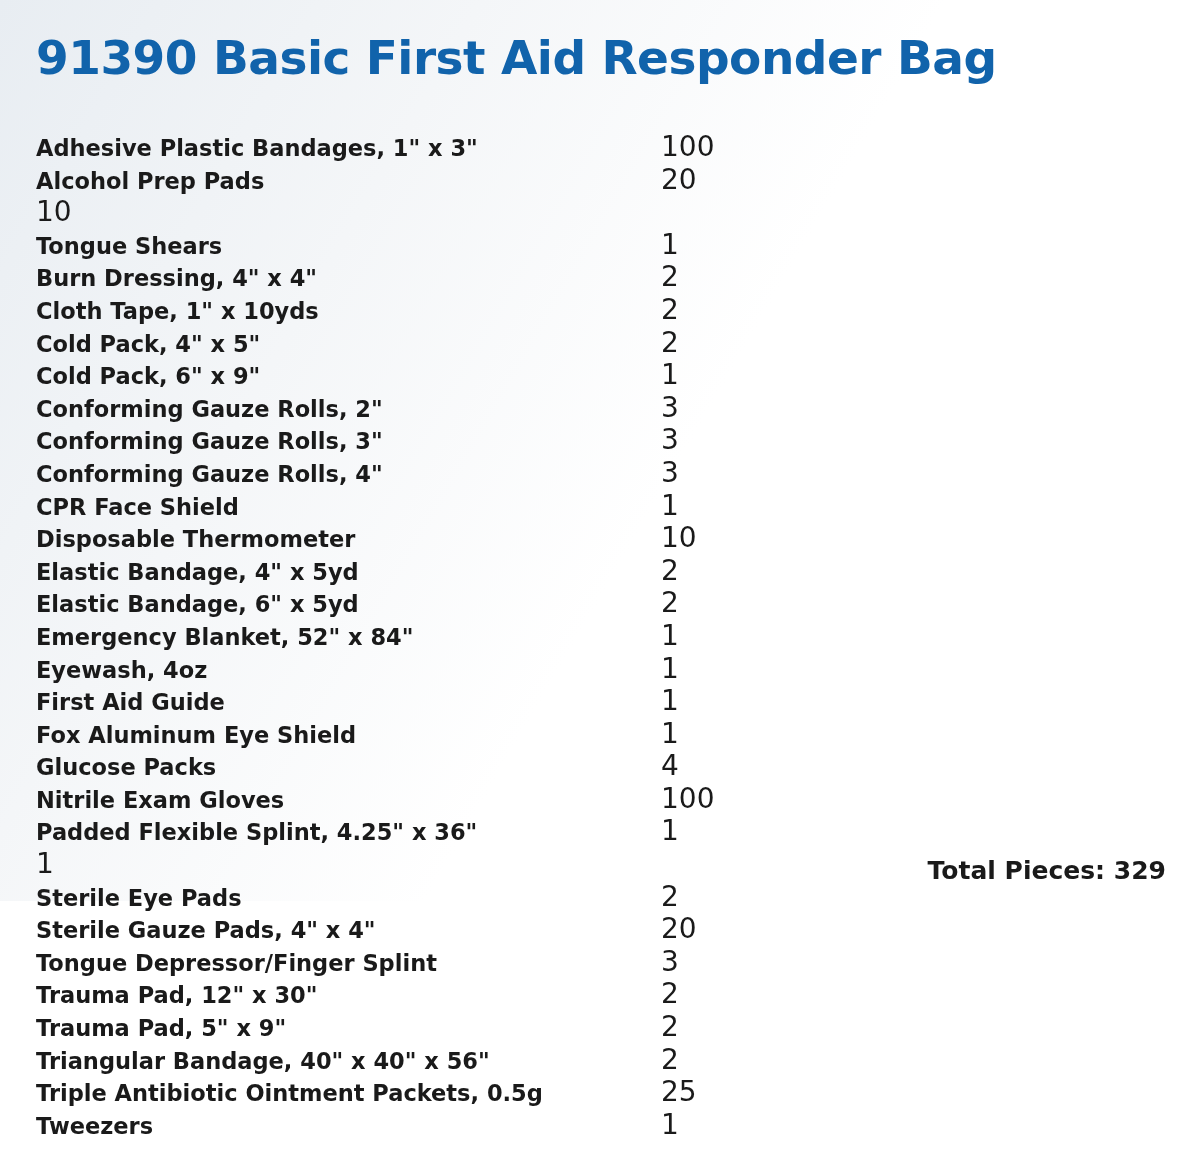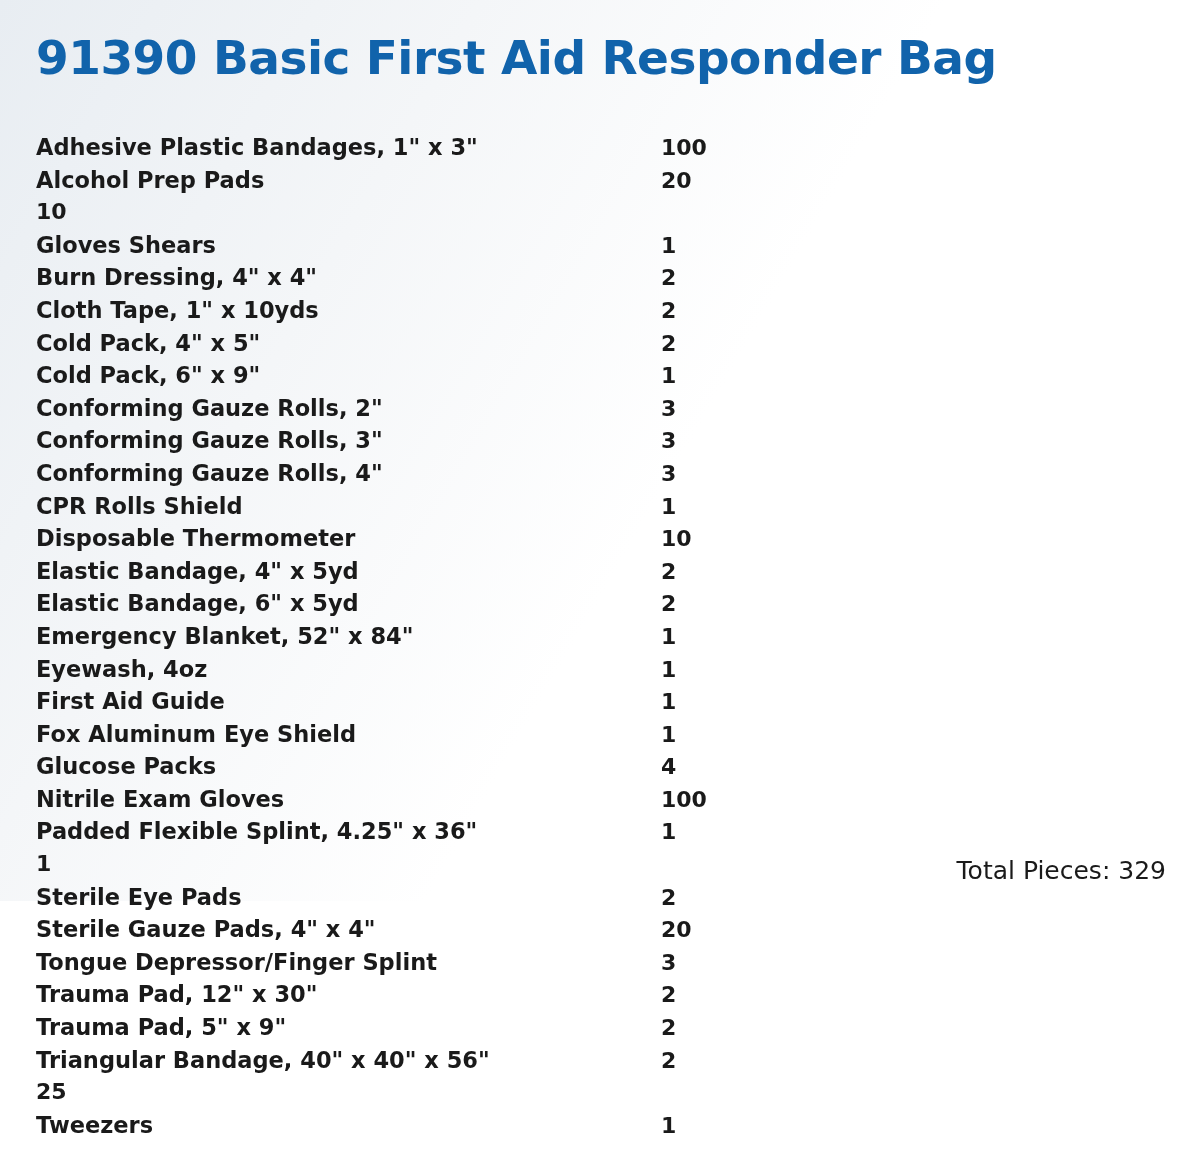--- a/index.html
+++ b/index.html
@@ -44,31 +44,31 @@
   }
   .item-name {
     width: 625px;
     font-size: 22.5px;
     font-weight: bold;
     color: #1a1a1a;
     white-space: nowrap;
     overflow: hidden;
   }
   .item-qty {
-    font-size: 22px;
-    font-weight: bold;
+    font-size: 28px;
+    font-weight: normal;
     color: #1a1a1a;
     white-space: nowrap;
   }
   .total {
     position: absolute;
     right: 34px;
     bottom: 16px;
     font-size: 25px;
-    font-weight: normal;
+    font-weight: bold;
     color: #1a1a1a;
     white-space: nowrap;
   }
 </style>
 </head>
 <body>
 
 <div class="page">
 
   <div class="title">91390 Basic First Aid Responder Bag</div>
@@ -79,21 +79,21 @@
         <div class="item-qty">100</div>
       </div>
       <div class="row">
         <div class="item-name">Alcohol Prep Pads</div>
         <div class="item-qty">20</div>
       </div>
       <div class="row">
         <div class="item-qty">10</div>
       </div>
       <div class="row">
-        <div class="item-name">Gloves Shears</div>
+        <div class="item-name">Tongue Shears</div>
         <div class="item-qty">1</div>
       </div>
       <div class="row">
         <div class="item-name">Burn Dressing, 4" x 4"</div>
         <div class="item-qty">2</div>
       </div>
       <div class="row">
         <div class="item-name">Cloth Tape, 1" x 10yds</div>
         <div class="item-qty">2</div>
       </div>
@@ -111,21 +111,21 @@
       </div>
       <div class="row">
         <div class="item-name">Conforming Gauze Rolls, 3"</div>
         <div class="item-qty">3</div>
       </div>
       <div class="row">
         <div class="item-name">Conforming Gauze Rolls, 4"</div>
         <div class="item-qty">3</div>
       </div>
       <div class="row">
-        <div class="item-name">CPR Rolls Shield</div>
+        <div class="item-name">CPR Face Shield</div>
         <div class="item-qty">1</div>
       </div>
       <div class="row">
         <div class="item-name">Disposable Thermometer</div>
         <div class="item-qty">10</div>
       </div>
       <div class="row">
         <div class="item-name">Elastic Bandage, 4" x 5yd</div>
         <div class="item-qty">2</div>
       </div>
@@ -182,20 +182,21 @@
       </div>
       <div class="row">
         <div class="item-name">Trauma Pad, 5" x 9"</div>
         <div class="item-qty">2</div>
       </div>
       <div class="row">
         <div class="item-name">Triangular Bandage, 40" x 40" x 56"</div>
         <div class="item-qty">2</div>
       </div>
       <div class="row">
+        <div class="item-name">Triple Antibiotic Ointment Packets, 0.5g</div>
         <div class="item-qty">25</div>
       </div>
       <div class="row">
         <div class="item-name">Tweezers</div>
         <div class="item-qty">1</div>
       </div>
     </div>
 
   <div class="total">Total Pieces: 329</div>
 

